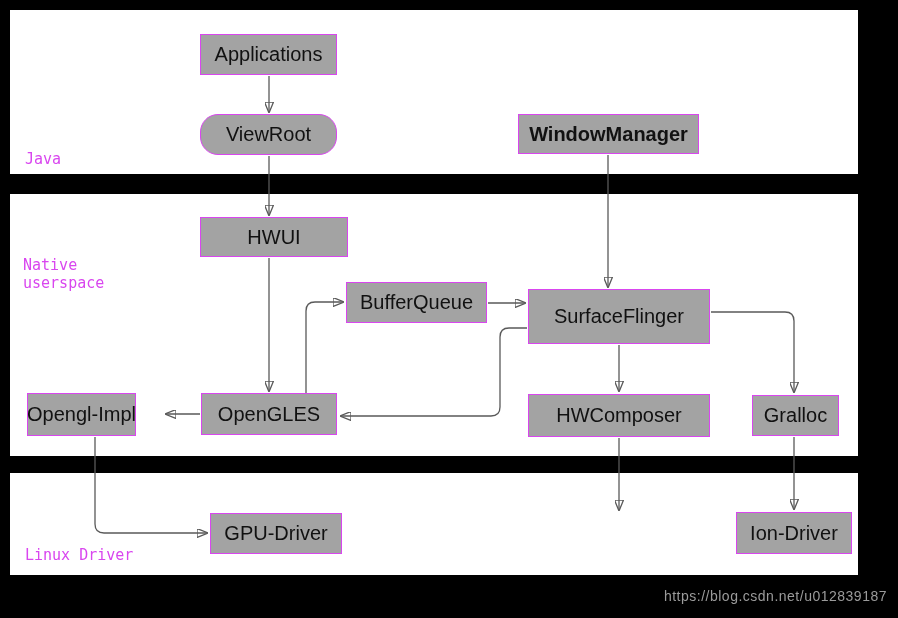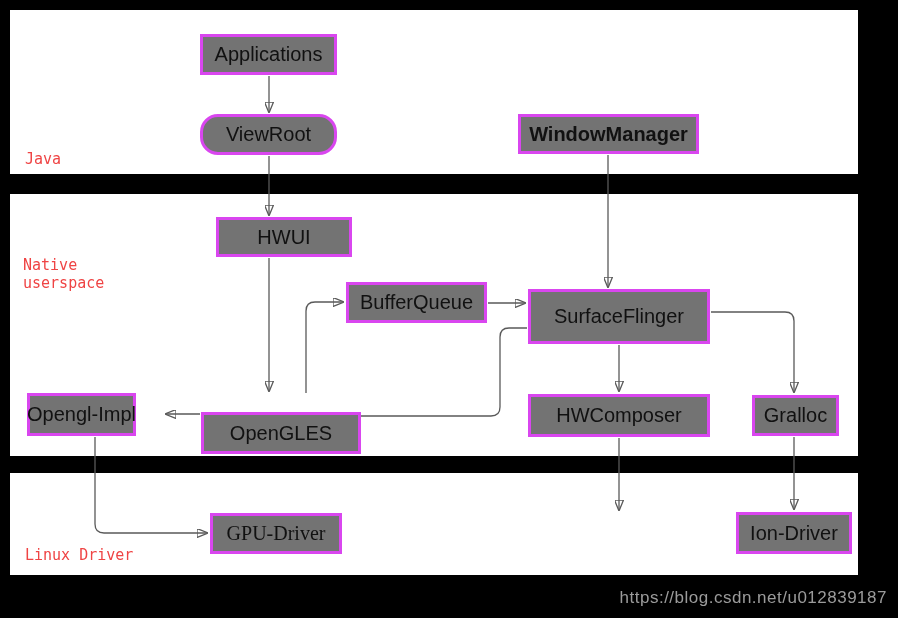--- a/index.html
+++ b/index.html
@@ -3,31 +3,31 @@
 <meta charset="utf-8">
 <style>
   html,body{margin:0;padding:0;background:#000;}
   #canvas{
     position:relative;width:898px;height:618px;background:#000;overflow:hidden;
     font-family:"Liberation Sans",sans-serif;
   }
   .band{position:absolute;background:#fff;}
   .band-label{
     position:absolute;font-family:"DejaVu Sans Mono",monospace;
-    font-size:15px;line-height:18px;color:#ef4444;white-space:pre-line;
+    font-size:15px;line-height:18px;color:#d946ef;white-space:pre-line;
   }
   .node{
-    position:absolute;background:#737373;border:3px solid #d946ef;
+    position:absolute;background:#a3a3a3;border:1px solid #d946ef;
     display:flex;align-items:center;justify-content:center;
     font-size:20px;color:#111;box-sizing:border-box;white-space:nowrap;
   }
   #edges{position:absolute;left:0;top:0;pointer-events:none;}
   #edges path{fill:none;stroke:#595959;stroke-width:1.3px;}
   .watermark{
-    position:absolute;right:11px;top:588px;font-size:17px;color:#9b9b9b;
+    position:absolute;right:11px;top:588px;font-size:14px;color:#9b9b9b;
     letter-spacing:0.5px;
   }
 </style>
 </head>
 <body>
 
 <div id="canvas">
 
   <div class="band" style="left:10px;top:10px;width:848px;height:164px;"></div>
   <div class="band" style="left:10px;top:194px;width:848px;height:262px;"></div>
@@ -55,25 +55,25 @@
     <path d="M619,345 V391" marker-end="url(#ah)"></path>
     <path d="M711,312 H785 Q794,312 794,321 V392" marker-end="url(#ah)"></path>
     <path d="M95,437 V524 Q95,533 104,533 H207" marker-end="url(#ah)"></path>
     <path d="M619,438 V510" marker-end="url(#ah)"></path>
     <path d="M794,437 V509" marker-end="url(#ah)"></path>
   </svg>
 
   <div class="node" style="left:200px;top:34px;width:137px;height:41px;">Applications</div>
   <div class="node" style="left:200px;top:114px;width:137px;height:41px;border-radius:18px;">ViewRoot</div>
   <div class="node" style="left:518px;top:114px;width:181px;height:40px;font-weight:bold;">WindowManager</div>
-  <div class="node" style="left:216px;top:217px;width:136px;height:40px;">HWUI</div>
+  <div class="node" style="left:200px;top:217px;width:148px;height:40px;">HWUI</div>
   <div class="node" style="left:346px;top:282px;width:141px;height:41px;">BufferQueue</div>
   <div class="node" style="left:528px;top:289px;width:182px;height:55px;">SurfaceFlinger</div>
   <div class="node" style="left:27px;top:393px;width:109px;height:43px;">Opengl-Impl</div>
-  <div class="node" style="left:201px;top:393px;width:160px;height:42px;margin-top:19px;">OpenGLES</div>
+  <div class="node" style="left:201px;top:393px;width:136px;height:42px;">OpenGLES</div>
   <div class="node" style="left:528px;top:394px;width:182px;height:43px;">HWComposer</div>
   <div class="node" style="left:752px;top:395px;width:87px;height:41px;">Gralloc</div>
-  <div class="node" style="left:210px;top:513px;width:132px;height:41px;font-family:Liberation Serif, serif;">GPU-Driver</div>
+  <div class="node" style="left:210px;top:513px;width:132px;height:41px;">GPU-Driver</div>
   <div class="node" style="left:736px;top:512px;width:116px;height:42px;">Ion-Driver</div>
 
   <div class="watermark">https://blog.csdn.net/u012839187</div>
 
 </div>
 
 </body></html>

